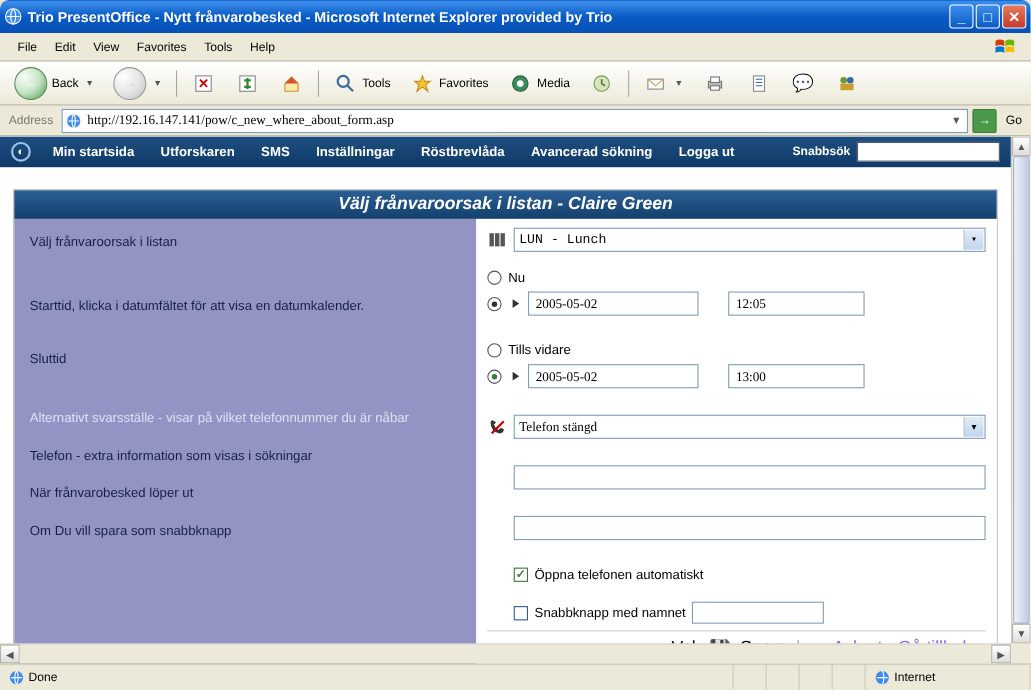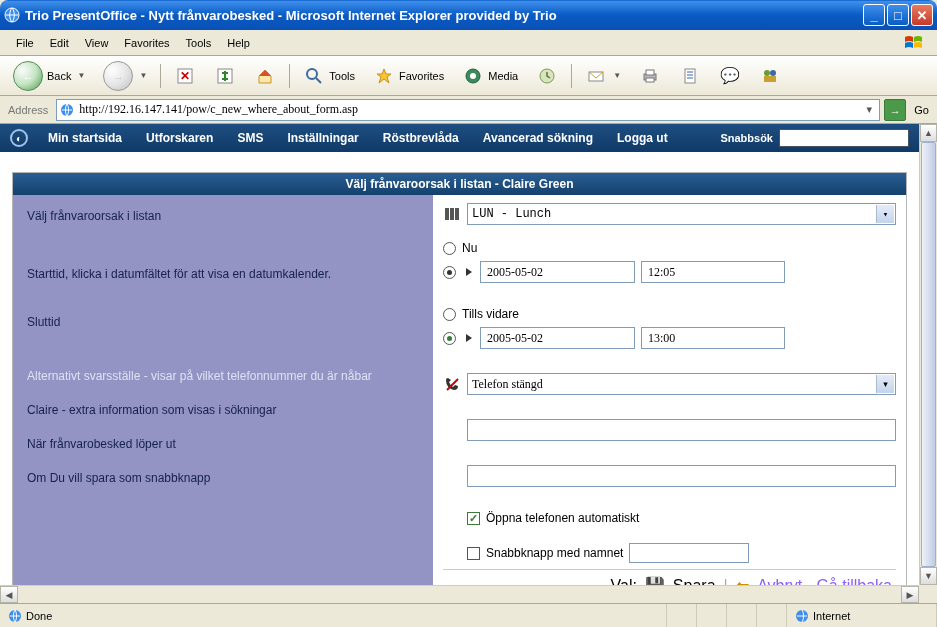--- a/index.html
+++ b/index.html
@@ -50,36 +50,36 @@
 
   
   .page { padding:0 18px 0 0; }
   .appnav { background: linear-gradient(#1e4e80, #0f3a68); height:28px; display:flex; align-items:center; padding:0 10px; gap:4px; color:#fff; }
   .appnav .brand-icon { width:18px; height:18px; border:2px solid #9ec3e6; border-radius:50%; margin-right:6px; display:flex; align-items:center; justify-content:center; font-size:10px;}
   .appnav a { color:#fff; font-weight:bold; padding:0 10px; text-decoration:none; font-size:12px; }
   .quicksearch { margin-left:auto; display:flex; align-items:center; gap:6px; }
   .quicksearch input { width:130px; height:18px; border:1px solid #456; padding:0 3px; font-size:11px; }
   
   .form-area { margin:20px 12px 0 12px; border:1px solid #b6b6b6; }
-  .form-title { background: linear-gradient(#2a5e94, #14416d); color:#fff; font-weight:bold; text-align:center; padding:4px; font-size:12px; }
+  .form-title { background: linear-gradient(#2a5e94, #14416d); color:#fff; font-weight:bold; text-align:center; padding:4px; font-size:16px;font-style:italic; }
   .form-body { display:flex; }
   .form-left { width: 420px; background:#9494c4; padding:14px 14px; color:#14214a; }
   .form-left .lbl { margin-bottom: 20px; font-size:12px; }
   .form-left .lbl.muted { color:#dfe0f4; }
   .form-right { flex:1; background:#fff; padding:8px 10px; }
   .row { display:flex; align-items:center; gap:6px; margin-bottom:6px; }
   .mini-icon { width:18px; height:16px; display:flex; align-items:center; justify-content:center; font-size:13px; }
   .select-wide, .text-wide { flex:1; height:22px; border:1px solid #7f9db9; background:#fff; font-family:'Courier New',monospace; font-size:12px; padding:0 4px; display:flex; align-items:center; position:relative; }
   .select-wide .down { position:absolute; right:1px; top:1px; bottom:1px; width:18px; background:linear-gradient(#e4ecf7,#c3d4ed); border-left:1px solid #abc; display:flex; align-items:center; justify-content:center; font-size:9px; }
   .radio { width:13px; height:13px; border:1px solid #555; border-radius:50%; display:flex; align-items:center; justify-content:center; }
   .radio.sel::after { content:''; width:5px; height:5px; background:#3a7a3a; border-radius:50%; }
   .radio.sel2::after { content:''; width:5px; height:5px; background:#333; border-radius:50%; }
   .tri { width:0; height:0; border-top:4px solid transparent; border-bottom:4px solid transparent; border-left:6px solid #333; margin-left:4px; margin-right:2px; }
   .date-in, .time-in { height:22px; border:1px solid #7f9db9; padding:0 6px; font-family:Tahoma; font-size:12px; background:#fff; }
-  .date-in { width:155px; } .time-in { width:144px; }
+  .date-in { width:155px; } .time-in { width:124px;margin-left:21px; }
   .gap { height:18px; }
   .checkbox { width:13px; height:13px; border:1px solid #3a7a3a; display:flex; align-items:center; justify-content:center; color:#3a7a3a; font-size:11px; font-weight:bold; line-height:1; }
   .checkbox2 { width:13px; height:13px; border:1px solid #2a5e94; background:#fff; }
   .smallinput { width:120px; height:20px; border:1px solid #7f9db9; }
   .action-row { border-top:1px solid #ccc; margin-top:6px; padding:6px 4px; display:flex; justify-content:flex-end; align-items:center; gap:8px; font-size:16px; }
   .disk-icon { color:#2a5e94; }
   .back-arrow { color:#cc9000; font-weight:bold; }
   .watermark { position:absolute; left:10px; bottom:50px; font-size:28px; color:rgba(176,200,232,.5); font-weight:bold; z-index:-1;}
   
   
@@ -270,21 +270,21 @@
     </div>
 
     <div class="form-area">
       <div class="form-title">Välj frånvaroorsak i listan - Claire Green</div>
       <div class="form-body">
         <div class="form-left">
           <div class="lbl">Välj frånvaroorsak i listan</div>
           <div class="lbl" style="margin-bottom:34px;margin-top:44px;">Starttid, klicka i datumfältet för att visa en datumkalender.</div>
           <div class="lbl" style="margin-bottom:40px;">Sluttid</div>
           <div class="lbl muted">Alternativt svarsställe - visar på vilket telefonnummer du är nåbar</div>
-          <div class="lbl">Claire - extra information som visas i sökningar</div>
+          <div class="lbl">Telefon - extra information som visas i sökningar</div>
           <div class="lbl">När frånvarobesked löper ut</div>
           <div class="lbl" style="margin-bottom:4px;">Om Du vill spara som snabbknapp</div>
         </div>
         <div class="form-right">
           <div class="row">
             <div class="mini-icon">
                 <svg width="16" height="14">
                   <rect x="1" y="1" width="4" height="12" fill="#555"></rect>
                   <rect x="6" y="1" width="4" height="12" fill="#555"></rect>
                   <rect x="11" y="1" width="4" height="12" fill="#555"></rect>

